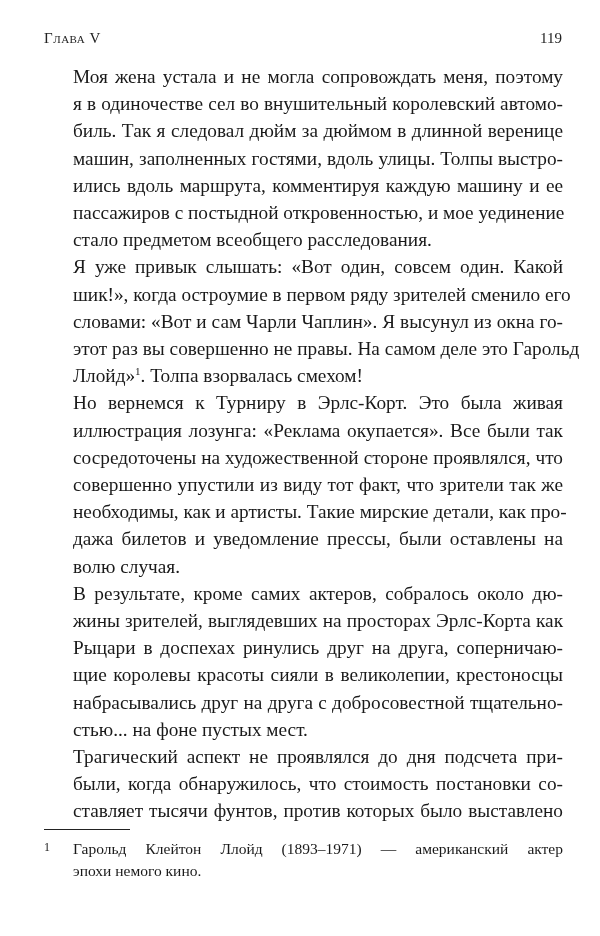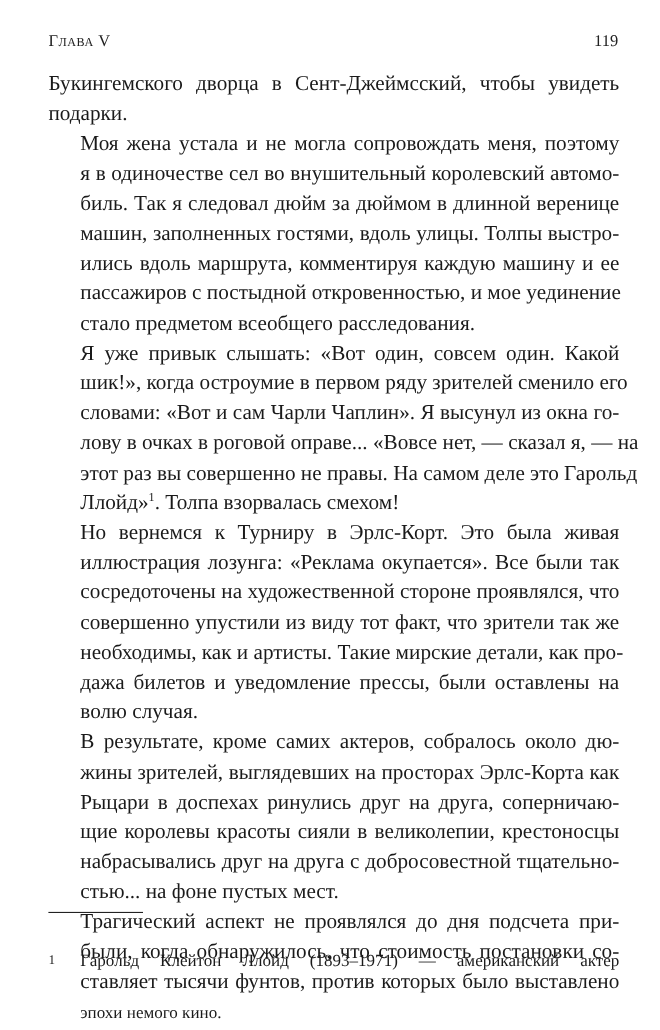--- a/index.html
+++ b/index.html
@@ -11,52 +11,47 @@
     .body { position: absolute; top: 63px; left: 41px; width: 519px; font-family: "Liberation Serif", serif; font-size: 19.3px; line-height: 27.2px; text-align: justify; hyphens: manual; }
     .body p { margin: 0; text-indent: 0; }
     .body p.indent { text-indent: 29px; }
     .line { display: block; text-align: justify; text-align-last: justify; white-space: nowrap; }
     .line.last { text-align-last: left; }
     sup { font-size: 11px; line-height: 0; vertical-align: super; }
     .fn-rule { position: absolute; left: 41px; top: 829px; width: 86px; height: 1px; background: #222; }
     .footnotes { position: absolute; left: 41px; top: 838px; width: 519px; font-family: "Liberation Serif", serif; font-size: 15.5px; line-height: 21.5px; }
     .fn { position: relative; padding-left: 29px; }
     .fn .fn-num { position: absolute; left: 0; top: -1px; font-size: 12px; }
-    .fn .fn-text .line { text-align-last: justify; margin-top: 25px; }
+    .fn .fn-text .line { text-align-last: justify; }
     .fn .fn-text .line.last { text-align-last: left; }
   </style>
 </head>
 <body>
 
 <div class="page">
 
   <div class="running-head">
     <span class="chapter">Глава V</span>
     <span class="folio">119</span>
   </div>
 
   <div class="body">
-    <p>
-      <span class="line">Букингемского дворца в Сент-Джеймсский, чтобы увидеть</span>
-      <span class="line last">подарки.</span>
-    </p>
     <p class="indent">
       <span class="line">Моя жена устала и не могла сопровождать меня, поэтому</span>
       <span class="line">я в одиночестве сел во внушительный королевский автомо-</span>
       <span class="line">биль. Так я следовал дюйм за дюймом в длинной веренице</span>
       <span class="line">машин, заполненных гостями, вдоль улицы. Толпы выстро-</span>
       <span class="line">ились вдоль маршрута, комментируя каждую машину и ее</span>
       <span class="line">пассажиров с постыдной откровенностью, и мое уединение</span>
       <span class="line last">стало предметом всеобщего расследования.</span>
     </p>
     <p class="indent">
       <span class="line">Я уже привык слышать: «Вот один, совсем один. Какой</span>
       <span class="line">шик!», когда остроумие в первом ряду зрителей сменило его</span>
       <span class="line">словами: «Вот и сам Чарли Чаплин». Я высунул из окна го-</span>
-      <span class="line">лову в очках в роговой оправе... «Вовсе нет, — сказал я, — на</span>
       <span class="line">этот раз вы совершенно не правы. На самом деле это Гарольд</span>
       <span class="line last"><span>Ллойд»</span><sup>1</sup><span>. Толпа взорвалась смехом!</span></span>
     </p>
     <p class="indent">
       <span class="line">Но вернемся к Турниру в Эрлс-Корт. Это была живая</span>
       <span class="line">иллюстрация лозунга: «Реклама окупается». Все были так</span>
       <span class="line">сосредоточены на художественной стороне проявлялся, что</span>
       <span class="line">совершенно упустили из виду тот факт, что зрители так же</span>
       <span class="line">необходимы, как и артисты. Такие мирские детали, как про-</span>
       <span class="line">дажа билетов и уведомление прессы, были оставлены на</span>

